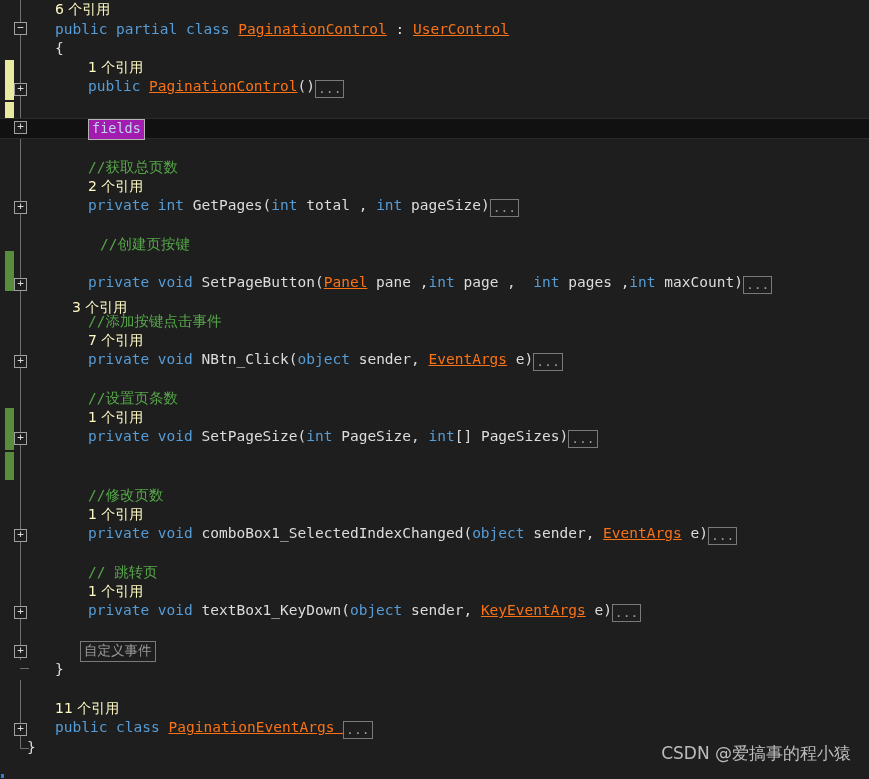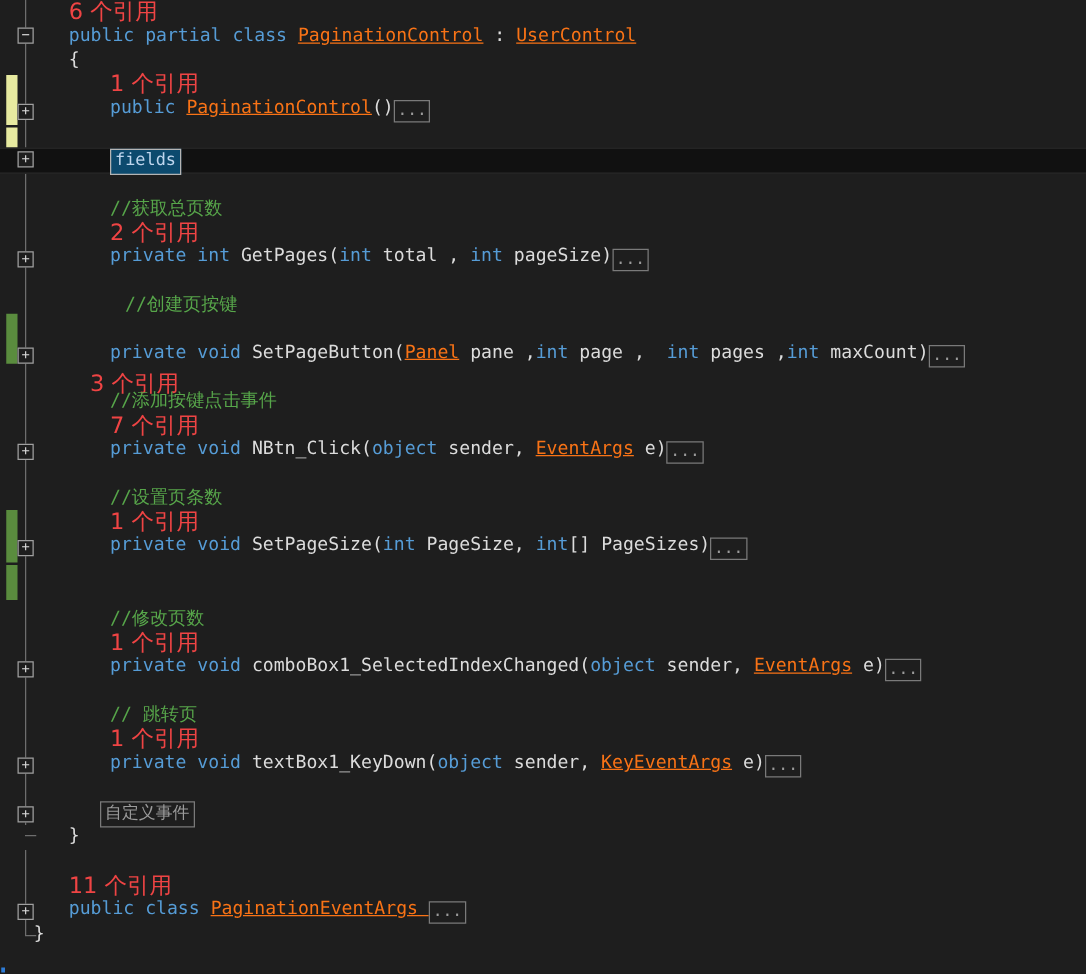--- a/index.html
+++ b/index.html
@@ -34,38 +34,38 @@
     white-space:pre;font-size:14.5px;letter-spacing:0px;
   }
   .row .txt{position:absolute;top:0;}
   .currentline{background:#111111;border-top:1px solid #2B2B2B;border-bottom:1px solid #2B2B2B;}
 
   
   .kw   {color:#569CD6;}
   .typ  {color:#f97316;text-decoration:underline;}
   .id   {color:#DCDCDC;}
   .cmt  {color:#57A64A;}
-  .lens {color:#ef4444;font-family:"DejaVu Sans","Liberation Sans",sans-serif;font-size:18px;}
+  .lens {color:#fef9c3;font-family:"DejaVu Sans","Liberation Sans",sans-serif;font-size:14px;}
   .punc {color:#DCDCDC;}
   .brace{color:#DCDCDC;}
 
   
   .ellip{
     display:inline-block;border:1px solid #7A7A7A;background:#1E1E1E;
     color:#9B9B9B;padding:0 2px;line-height:15px;height:16px;
     position:relative;top:2px;font-size:13px;
   }
   
   .region{
     display:inline-block;border:1px solid #7A7A7A;background:#1E1E1E;
     color:#9B9B9B;padding:0 3px;line-height:17px;height:19px;font-size:13.5px;
     font-family:"DejaVu Sans","Liberation Sans",sans-serif;
   }
   .region.selected{
-    background:#0c4a6e;border:1px solid #B4B4B4;color:#BFD6EE;
+    background:#a21caf;border:1px solid #B4B4B4;color:#BFD6EE;
     font-family:"DejaVu Sans Mono","Liberation Mono",monospace;
   }
 
   
   #watermark{
     position:absolute;right:18px;bottom:14px;
     color:#C9C9C9;font-size:17px;
     font-family:"DejaVu Sans","Liberation Sans",sans-serif;
     opacity:.92;white-space:nowrap;
   }
@@ -140,13 +140,14 @@
       <div class="row" style="top: 660px;"><span class="txt" style="left: 55px;"><span class="brace">}</span></span></div>
       <div class="row" style="top: 680px;"><span class="txt" style="left: 88px;"></span></div>
       <div class="row" style="top: 699px;"><span class="txt" style="left: 55px;"><span class="lens">11 个引用</span></span></div>
       <div class="row" style="top: 718px;"><span class="txt" style="left: 55px;"><span class="kw">public </span><span class="kw">class </span><span class="typ">PaginationEventArgs </span><span class="ellip">...</span></span></div>
       <div class="foldbox" style="top: 723px;"><i>+</i></div>
       <div class="row" style="top: 738px;"><span class="txt" style="left: 27px;"><span class="brace">}</span></span></div>
     </div>
 
   <div id="bluetick"></div>
 
+  <div id="watermark">CSDN @爱搞事的程小猿</div>
 </div>
 
 </body></html>

